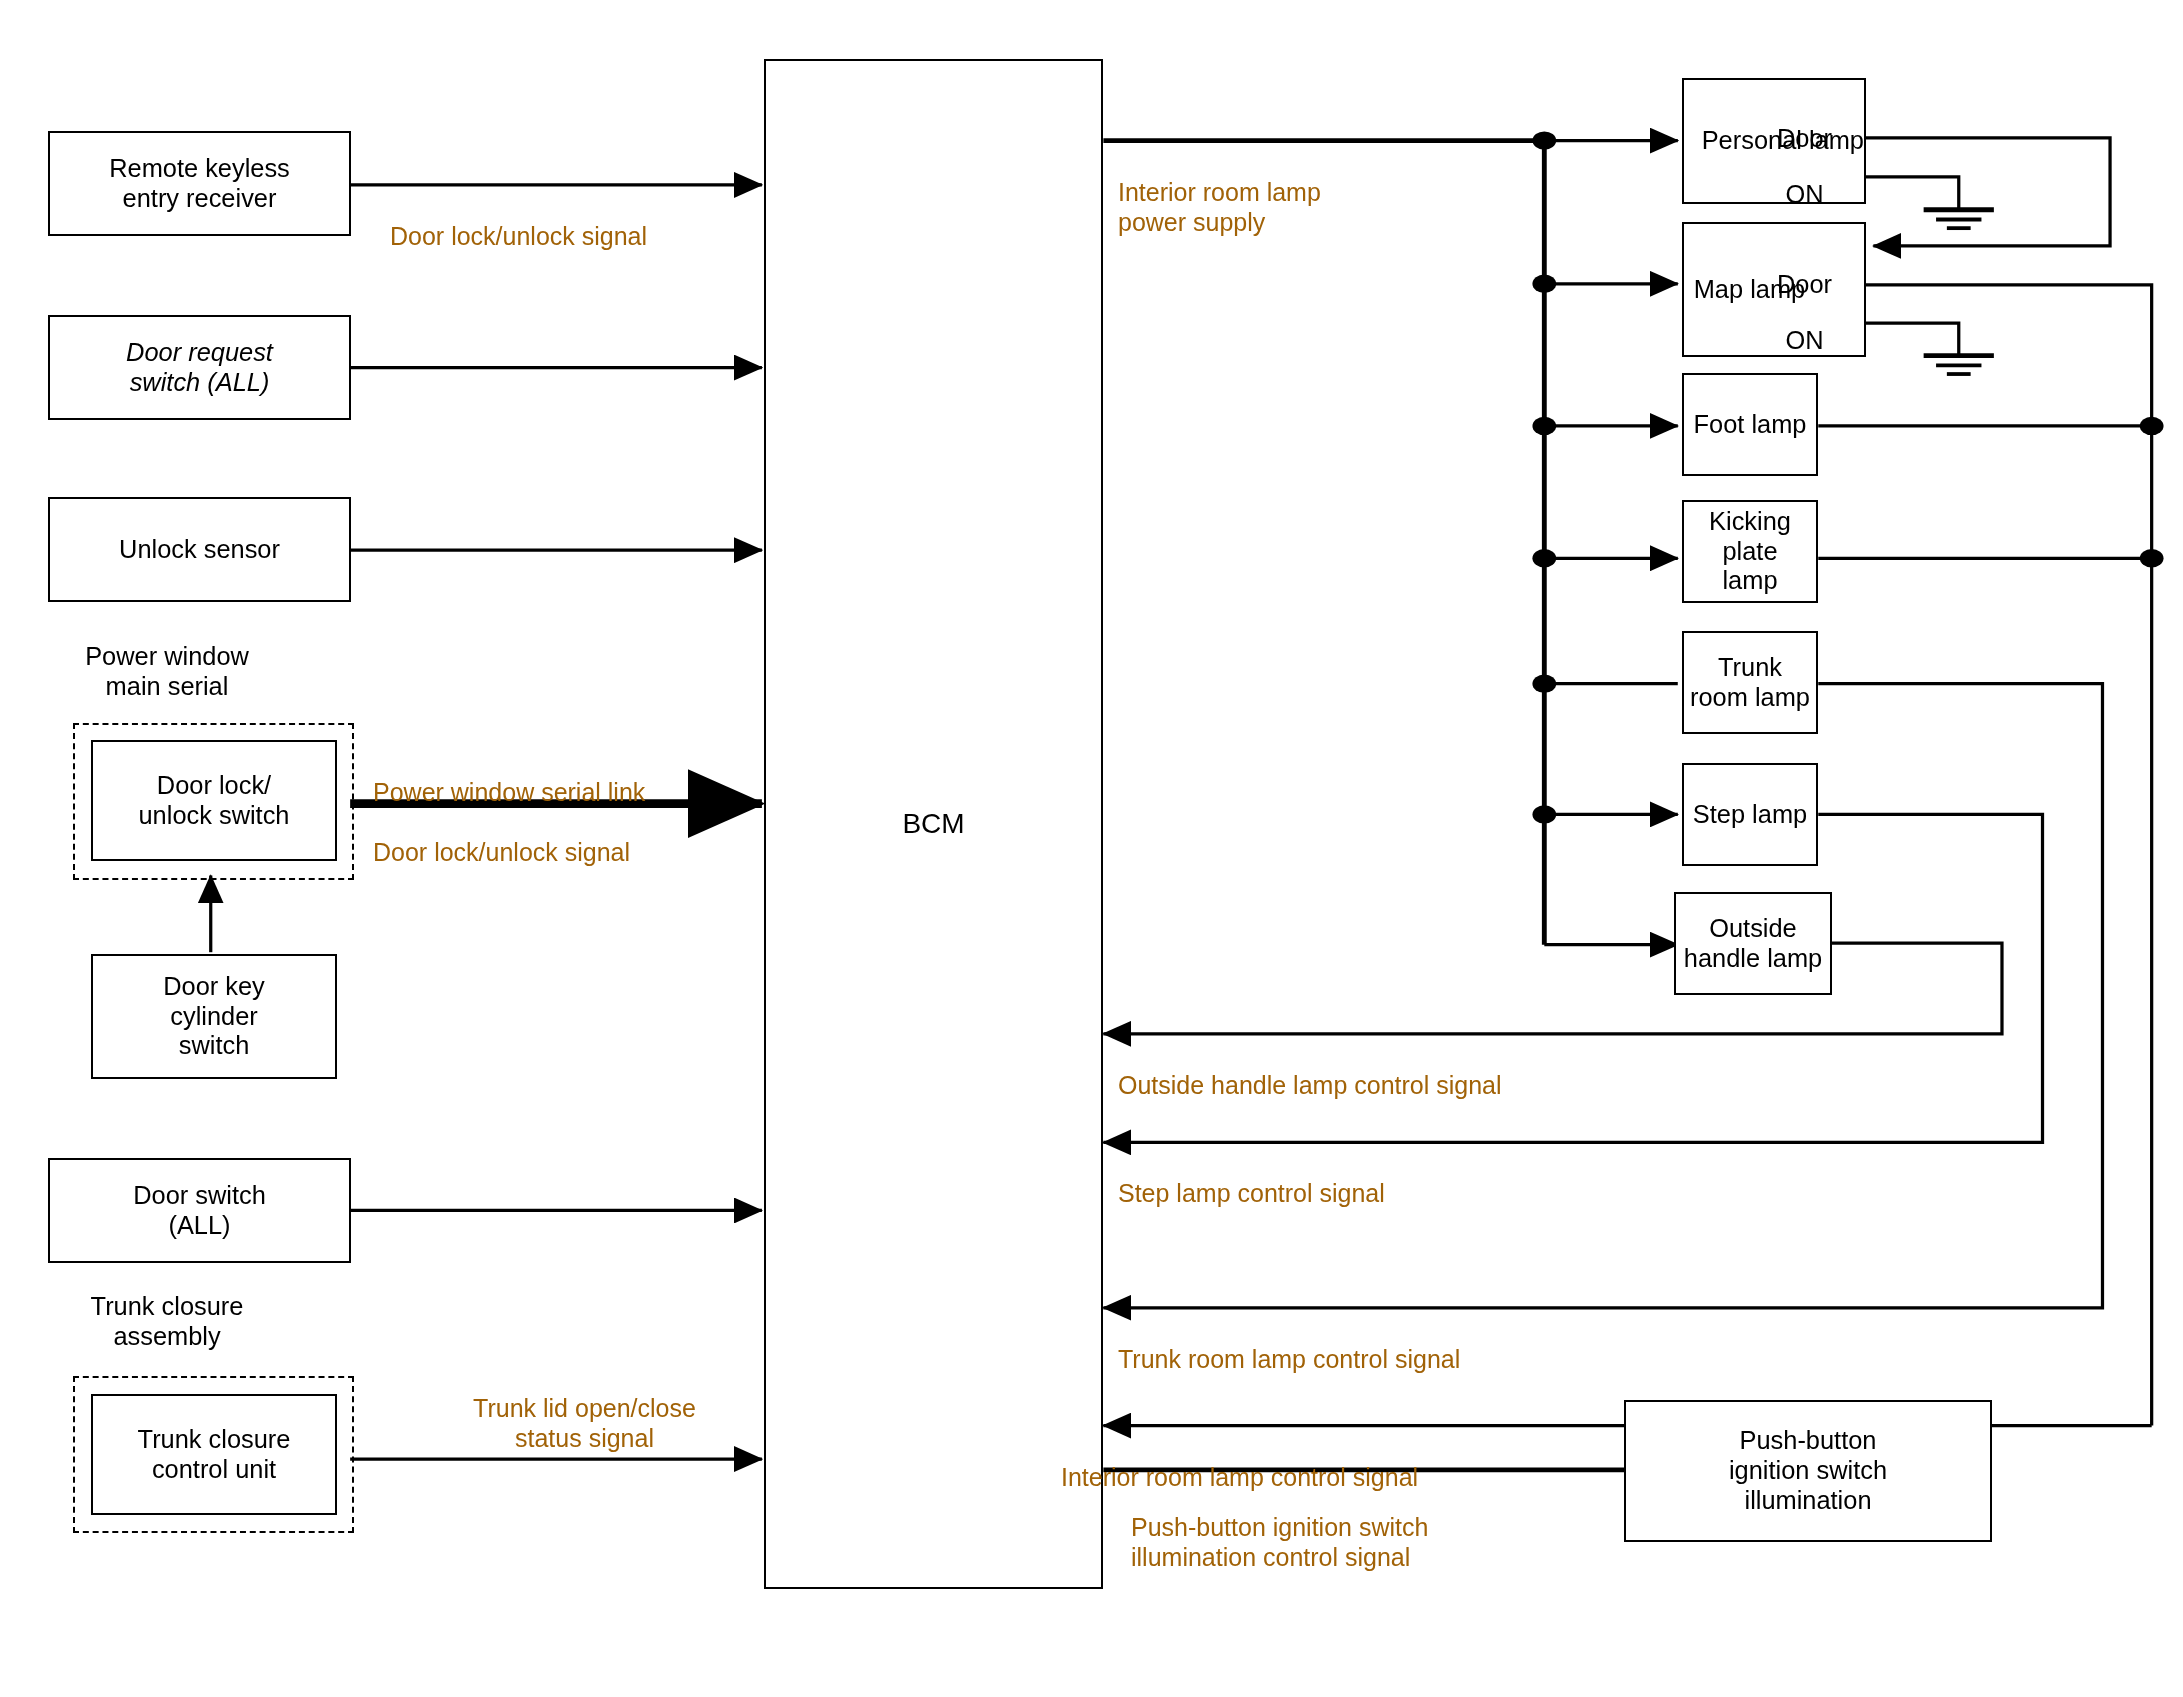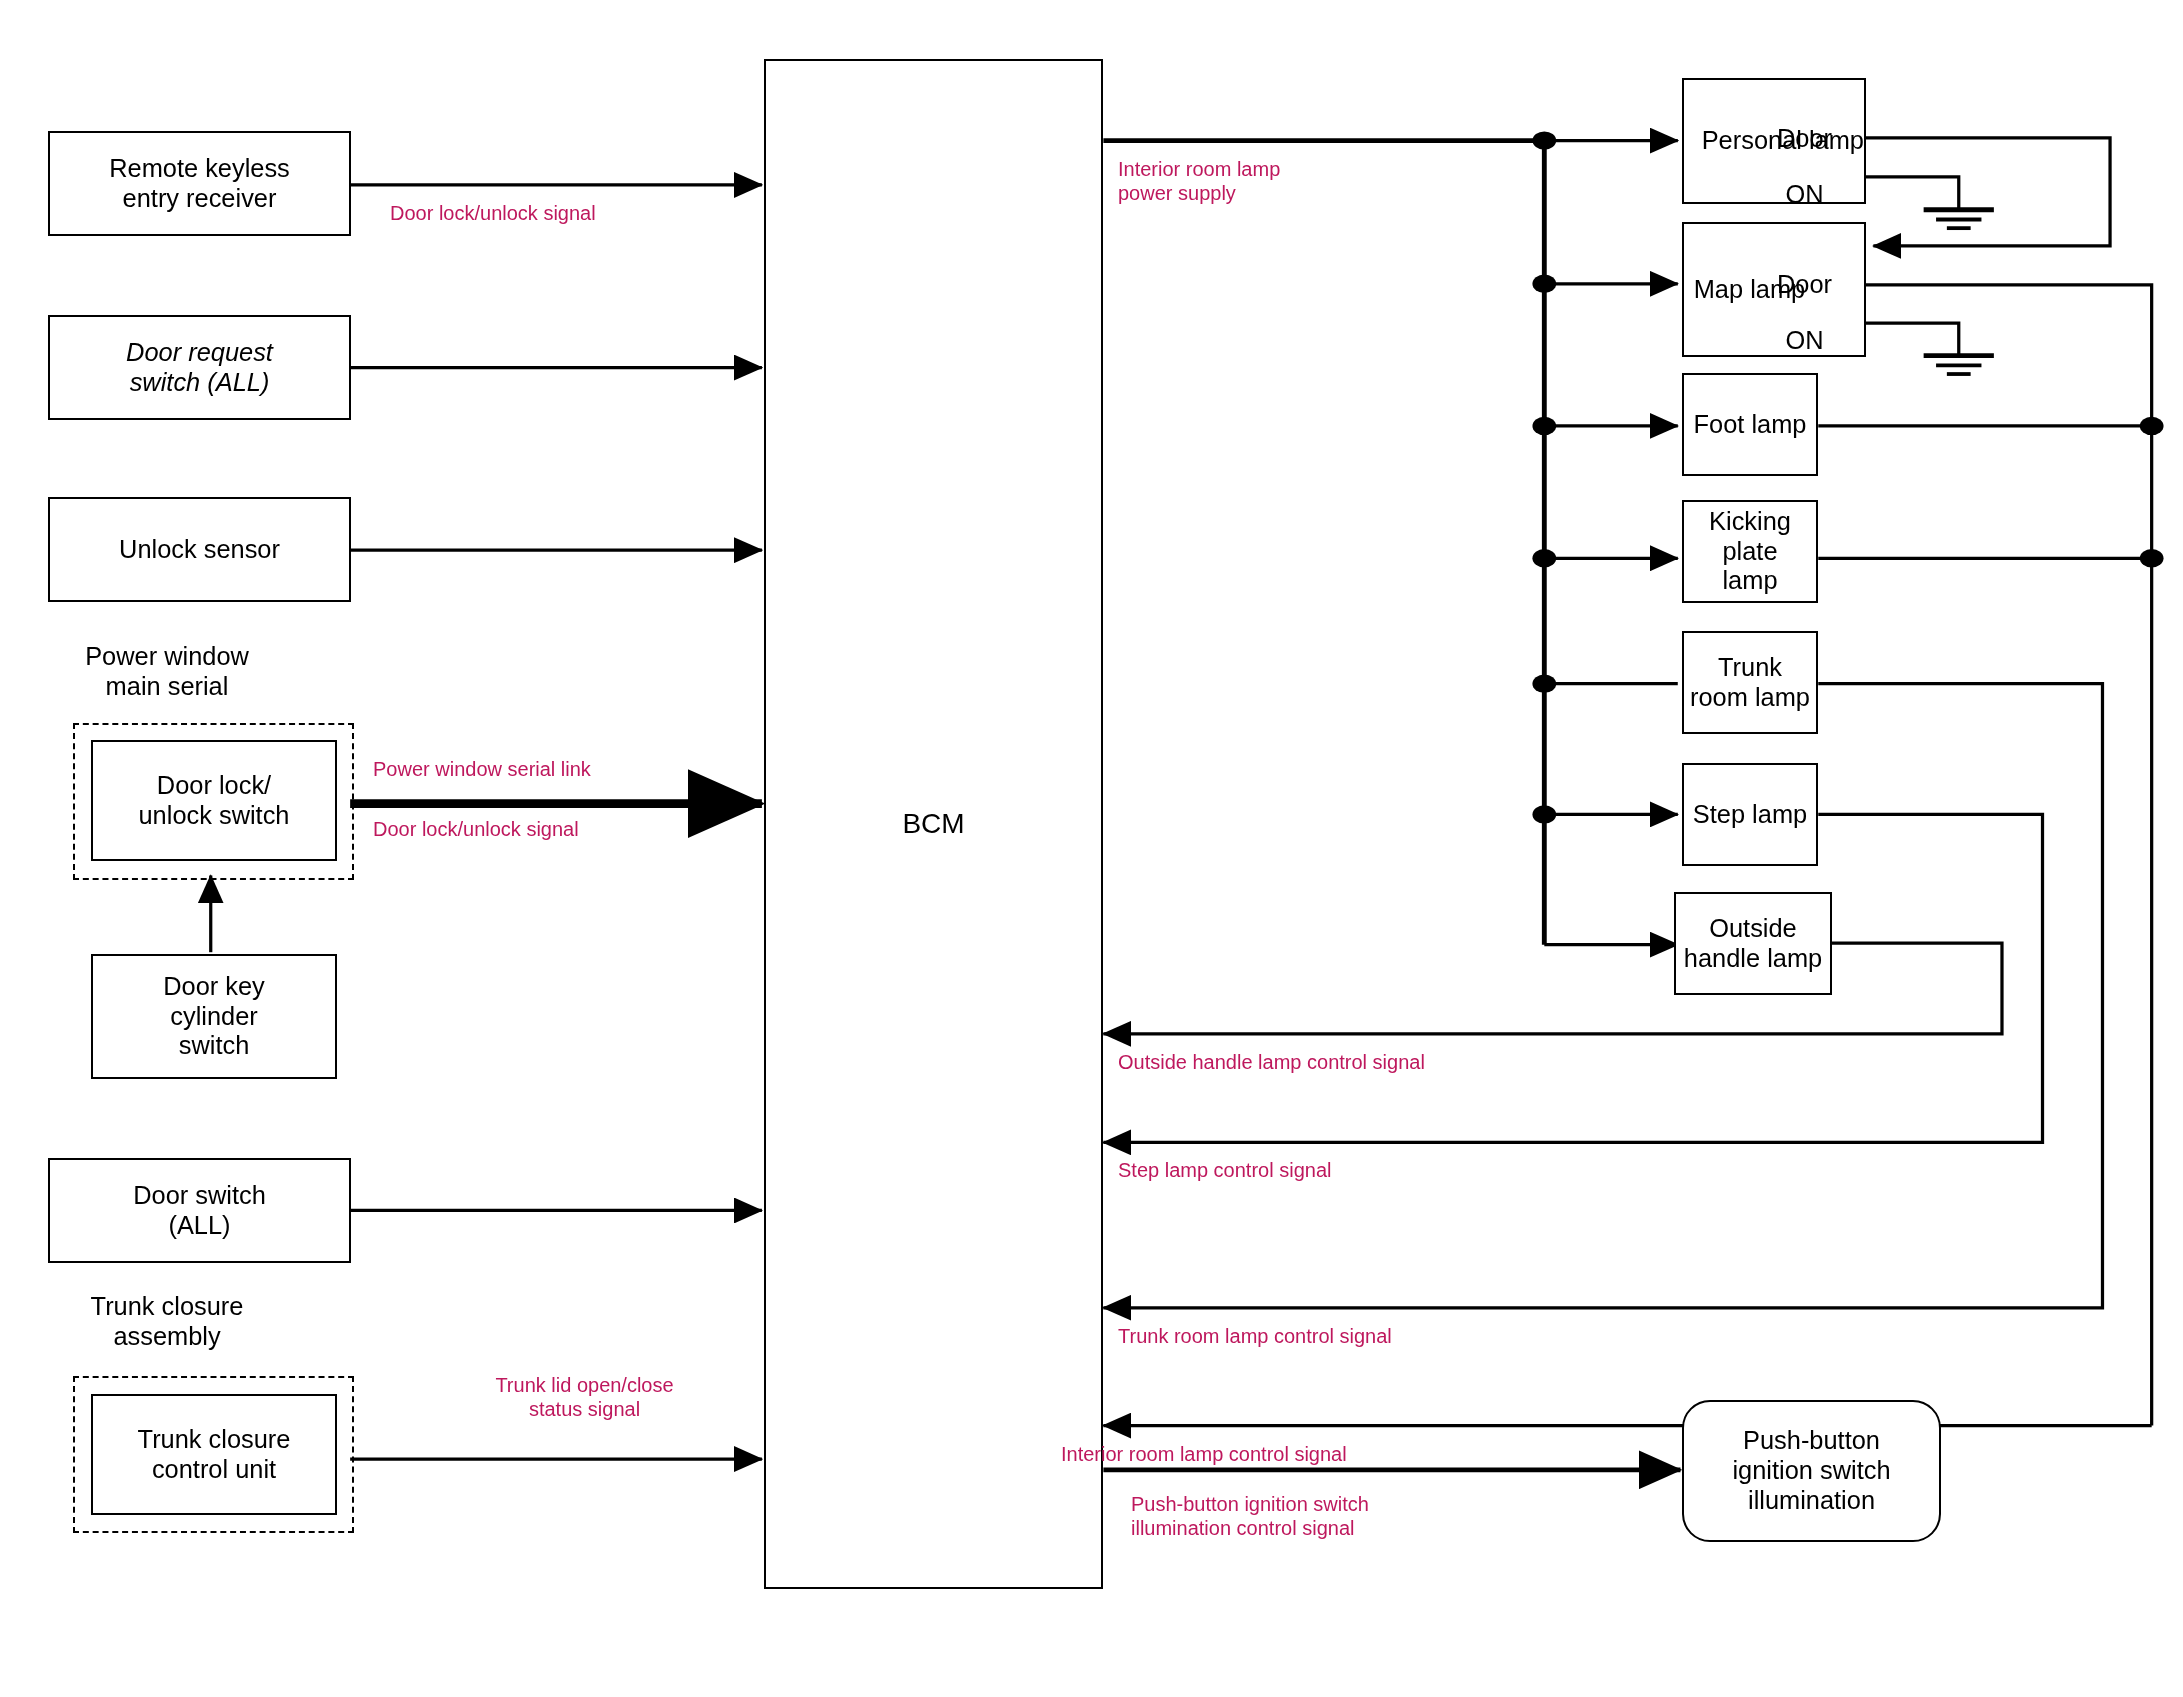--- a/index.html
+++ b/index.html
@@ -5,21 +5,21 @@
   html,body{margin:0;padding:0;background:#ffffff;}
   body{font-family:"Liberation Sans",sans-serif;}
   #stage{position:relative;width:2183px;height:1698px;background:#fff;overflow:hidden;}
   #wires{position:absolute;left:0;top:0;width:2183px;height:1698px;}
   .box{position:absolute;border:2.2px solid #000;background:#fff;
        display:flex;align-items:center;justify-content:center;text-align:center;
        font-size:25.4px;line-height:1.18;color:#000;box-sizing:border-box;}
   .dashbox{position:absolute;border:2.2px dashed #000;background:transparent;box-sizing:border-box;}
   .cap{position:absolute;font-size:25.4px;line-height:1.18;color:#000;text-align:center;
        white-space:pre-line;}
-  .sig{position:absolute;font-size:20px;line-height:1.2;color:#be185d;white-space:pre-line;text-align:left;}
+  .sig{position:absolute;font-size:25px;line-height:1.2;color:#a16207;white-space:pre-line;text-align:left;margin-top:20px;}
   .swlbl{position:absolute;font-size:25.4px;line-height:1.1;color:#000;text-align:center;white-space:pre-line;}
 </style>
 </head>
 <body>
 
 <div id="stage">
 
   <svg id="wires" viewBox="0 0 4040 3142" xmlns="http://www.w3.org/2000/svg">
     <defs>
       <marker id="ah" markerWidth="9" markerHeight="8" refX="8.6" refY="4" orient="auto" markerUnits="strokeWidth">
@@ -188,20 +188,20 @@
   </div>
 
   <div class="sig" style="left:1118px;top:1050px;width:757px;">Outside handle lamp control signal</div>
   <div class="sig" style="left:1118px;top:1158px;width:757px;">Step lamp control signal</div>
   <div class="sig" style="left:1118px;top:1324px;width:757px;">Trunk room lamp control signal</div>
   <div class="sig" style="left:1061px;top:1442px;width:757px;">Interior room lamp control signal</div>
 
   <div class="sig" style="left:1131px;top:1492px;width:540px;">Push-button ignition switch
 illumination control signal</div>
 
-  <div class="box" style="left:1682px;top:1400px;width:259px;height:142px;border-radius:28px;">
+  <div class="box" style="left:1624px;top:1400px;width:368px;height:142px;">
     <span style="white-space:pre-line;">Push-button
 ignition switch
 illumination</span>
   </div>
 
 </div>
 
 
 </body></html>

